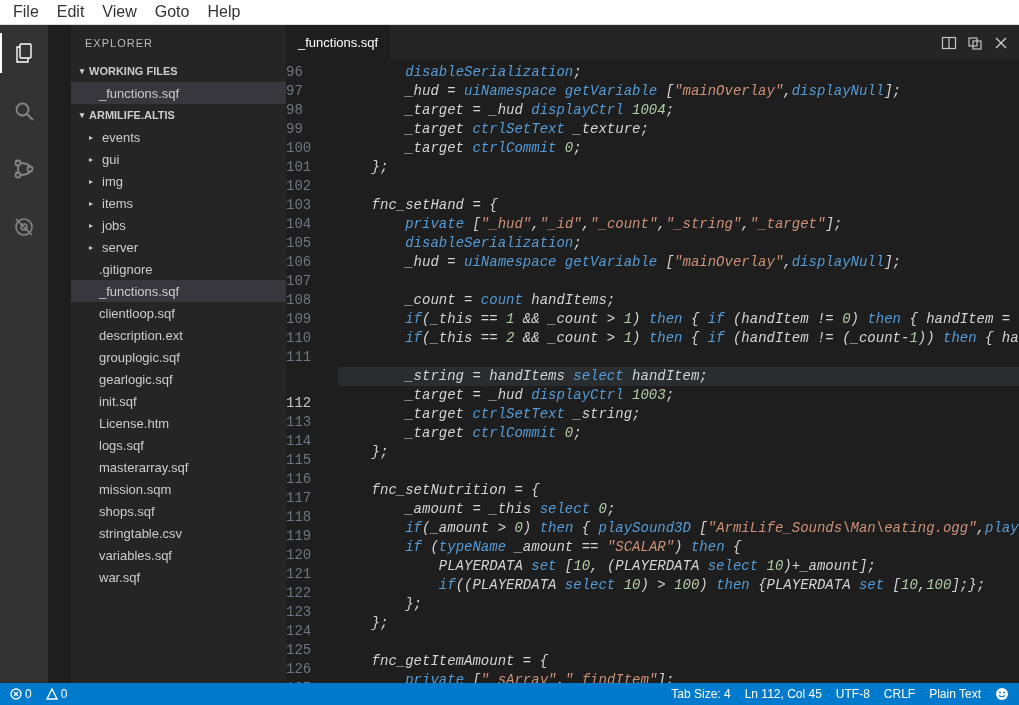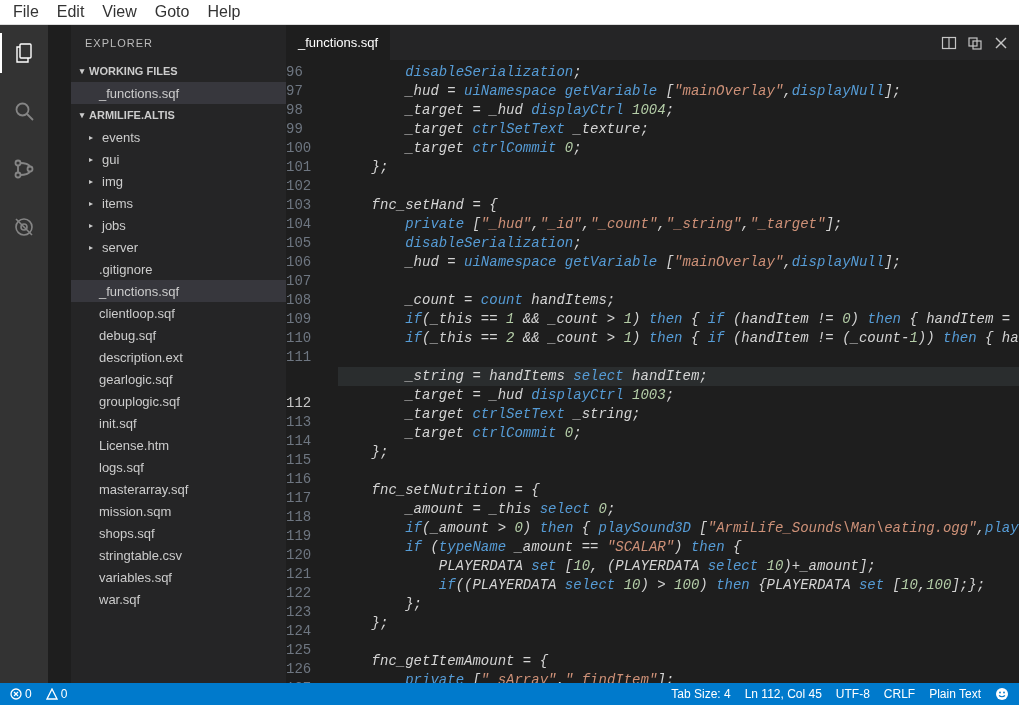--- a/index.html
+++ b/index.html
@@ -207,24 +207,23 @@
     <div class="tree" id="tree-body">
         <div class="row indent1"><span class="chev">▸</span>events</div>
         <div class="row indent1"><span class="chev">▸</span>gui</div>
         <div class="row indent1"><span class="chev">▸</span>img</div>
         <div class="row indent1"><span class="chev">▸</span>items</div>
         <div class="row indent1"><span class="chev">▸</span>jobs</div>
         <div class="row indent1"><span class="chev">▸</span>server</div>
         <div class="row indent2">.gitignore</div>
         <div class="row indent2 selected">_functions.sqf</div>
         <div class="row indent2">clientloop.sqf</div>
-        <div class="row indent2">debug.sqf</div>
         <div class="row indent2">description.ext</div>
+        <div class="row indent2">grouplogic.sqf</div>
         <div class="row indent2">gearlogic.sqf</div>
-        <div class="row indent2">grouplogic.sqf</div>
         <div class="row indent2">init.sqf</div>
         <div class="row indent2">License.htm</div>
         <div class="row indent2">logs.sqf</div>
         <div class="row indent2">masterarray.sqf</div>
         <div class="row indent2">mission.sqm</div>
         <div class="row indent2">shops.sqf</div>
         <div class="row indent2">stringtable.csv</div>
         <div class="row indent2">variables.sqf</div>
         <div class="row indent2">war.sqf</div>
       </div>

